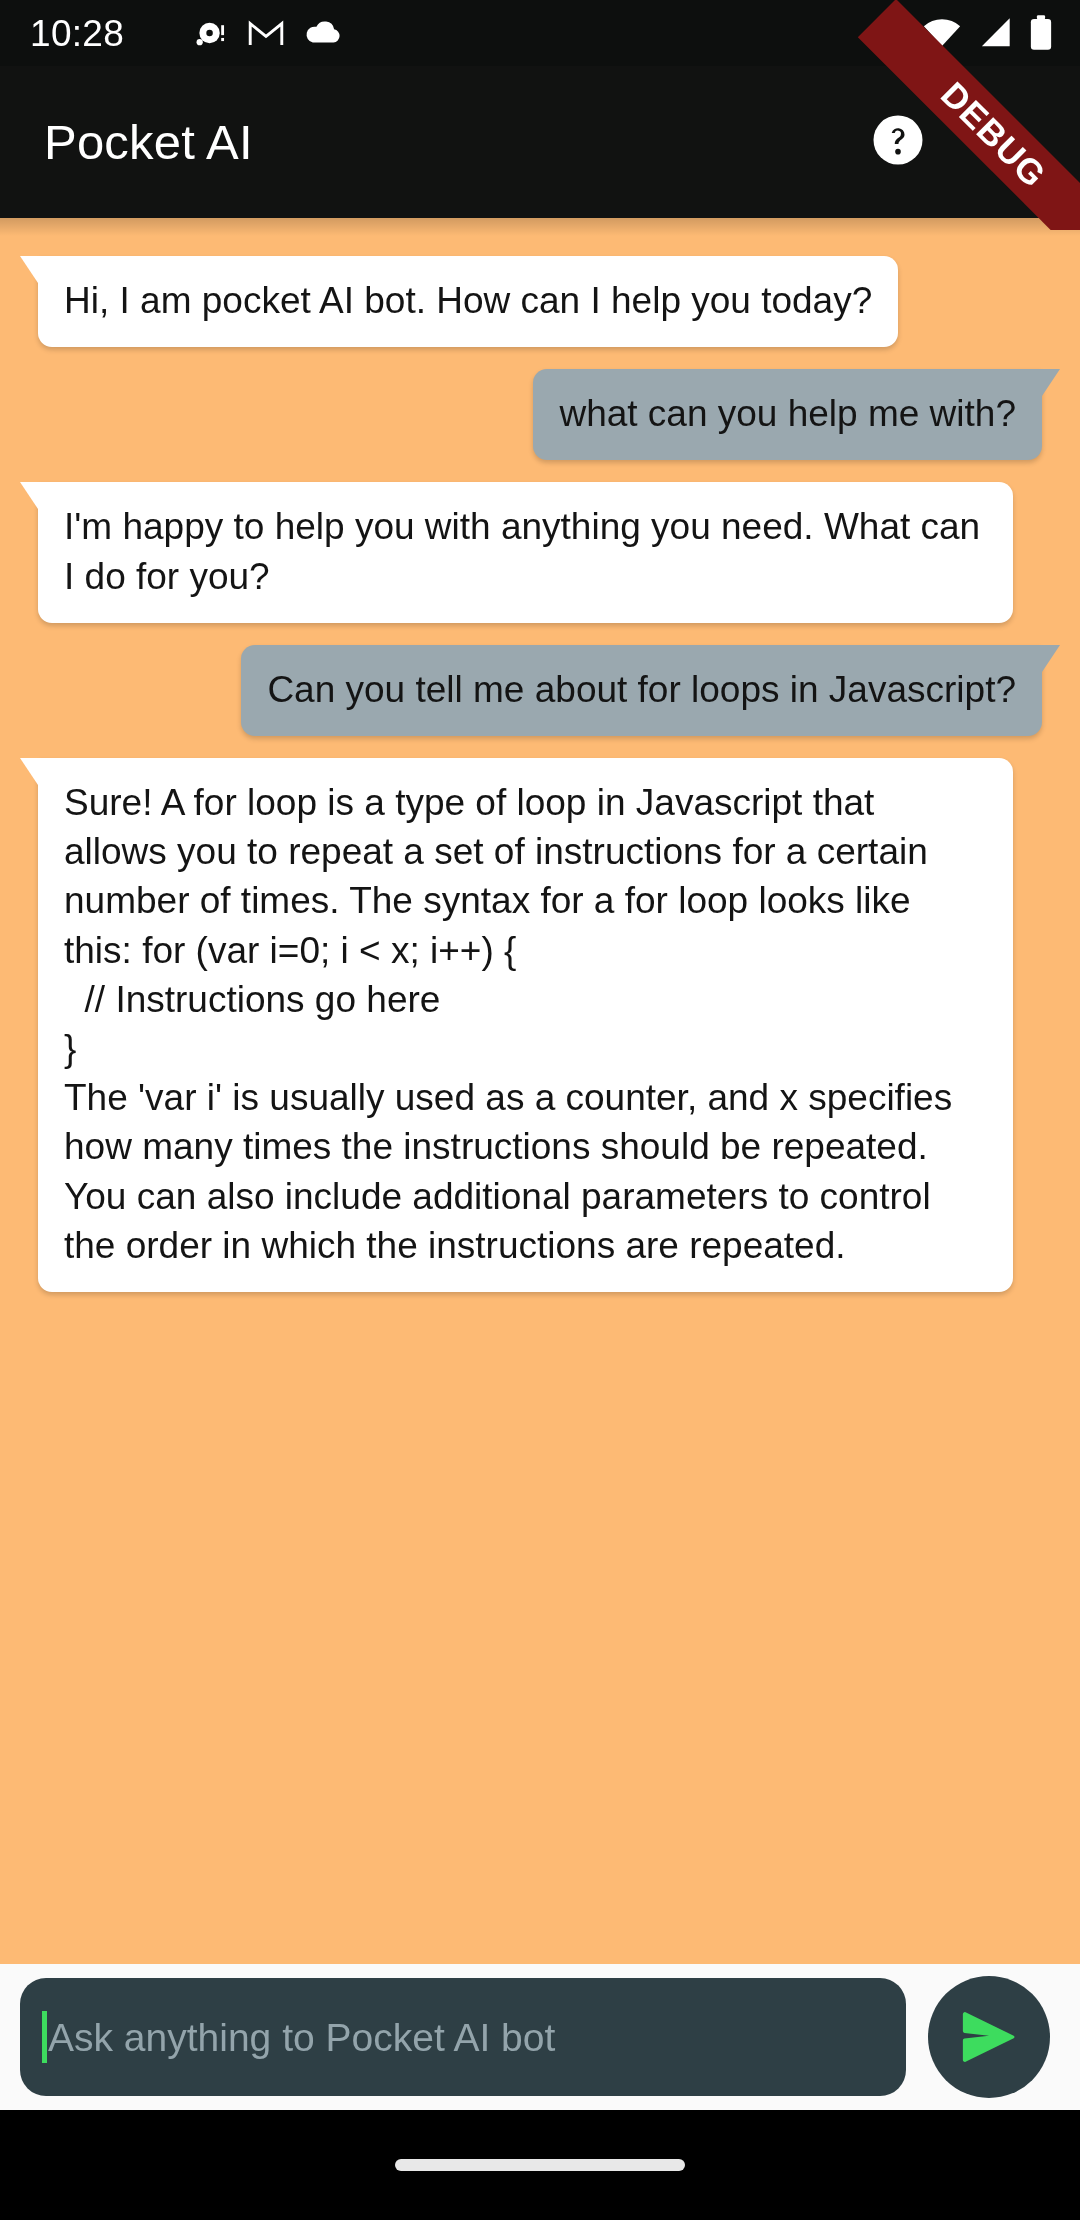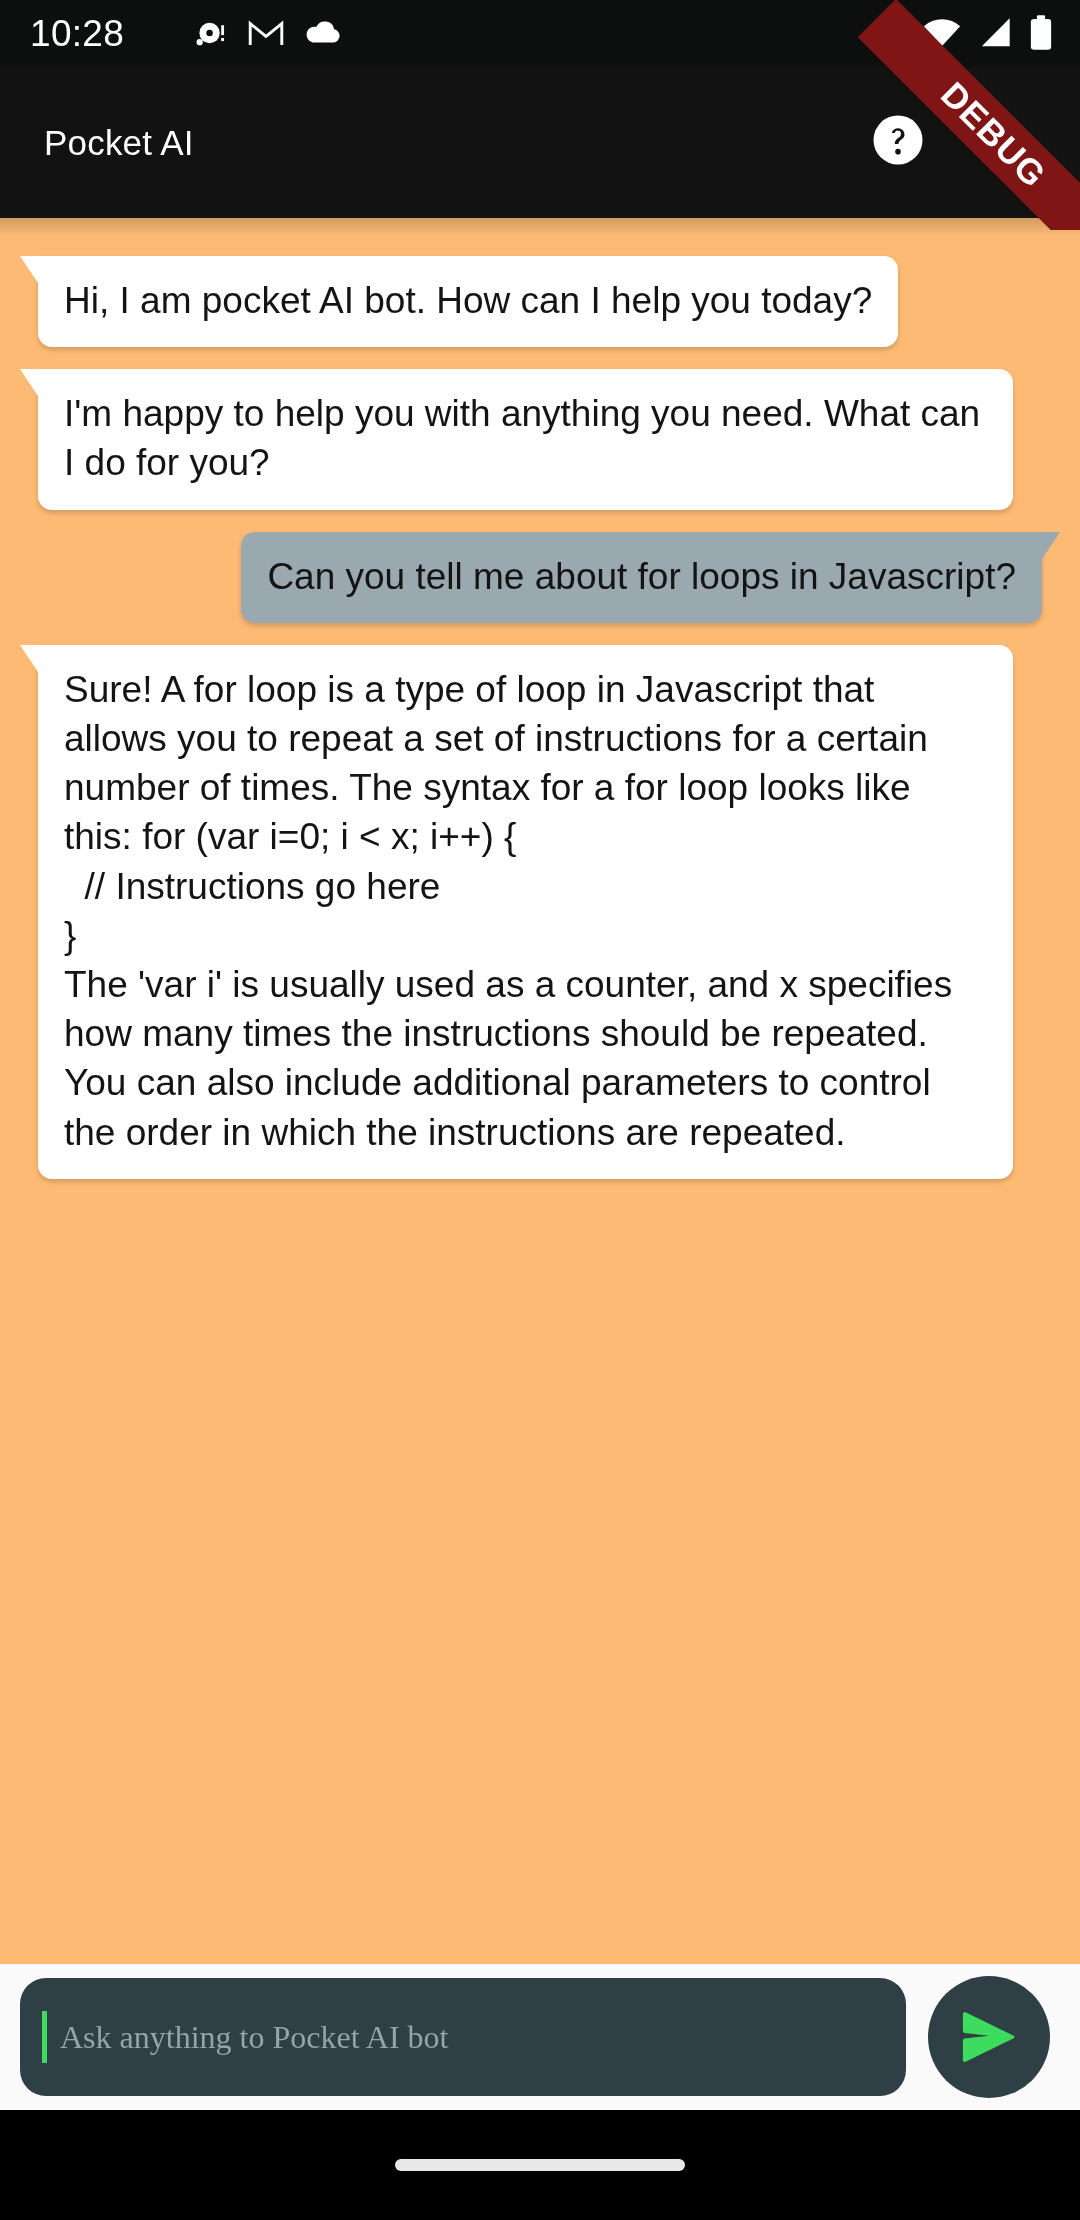--- a/index.html
+++ b/index.html
@@ -58,21 +58,21 @@
     width: 1080px;
     height: 152px;
     background: #111211;
     display: flex;
     align-items: center;
     padding: 0 28px 0 44px;
     z-index: 4;
   }
   .app-title {
     color: #ffffff;
-    font-size: 35px;
+    font-size: 49px;
     font-weight: 400;
     letter-spacing: 0.2px;
     line-height: 1;
   }
   .app-actions {
     margin-left: auto;
     display: flex;
     align-items: center;
     gap: 42px;
     padding-right: 26px;
@@ -190,25 +190,24 @@
     position: relative;
   }
   .caret {
     width: 5px;
     height: 52px;
     background: #3ddc5e;
     flex: 0 0 auto;
   }
   .placeholder {
     color: #93a4ab;
-    font-size: 32px;
+    font-size: 39px;
     line-height: 1;
-    margin-left: 13px;
+    margin-left: 1px;
     white-space: nowrap;
-    font-family: Liberation Serif, serif;
   }
   .send-btn {
     width: 122px;
     height: 122px;
     border-radius: 50%;
     background: #2e3f45;
     display: flex;
     align-items: center;
     justify-content: center;
     flex: 0 0 auto;
@@ -297,20 +296,23 @@
   <div class="debug-ribbon">
     <div class="band">DEBUG</div>
   </div>
 
   <div class="chat-area">
 
     <div class="msg-row bot">
       <div class="bubble bot">Hi, I am pocket AI bot. How can I help you today?</div>
     </div>
 
+    <div class="msg-row user">
+      <div class="bubble user">what can you help me with?</div>
+    </div>
 
     <div class="msg-row bot">
       <div class="bubble bot">I'm happy to help you with anything you need. What can I do for you?</div>
     </div>
 
     <div class="msg-row user">
       <div class="bubble user">Can you tell me about for loops in Javascript?</div>
     </div>
 
     <div class="msg-row bot">

